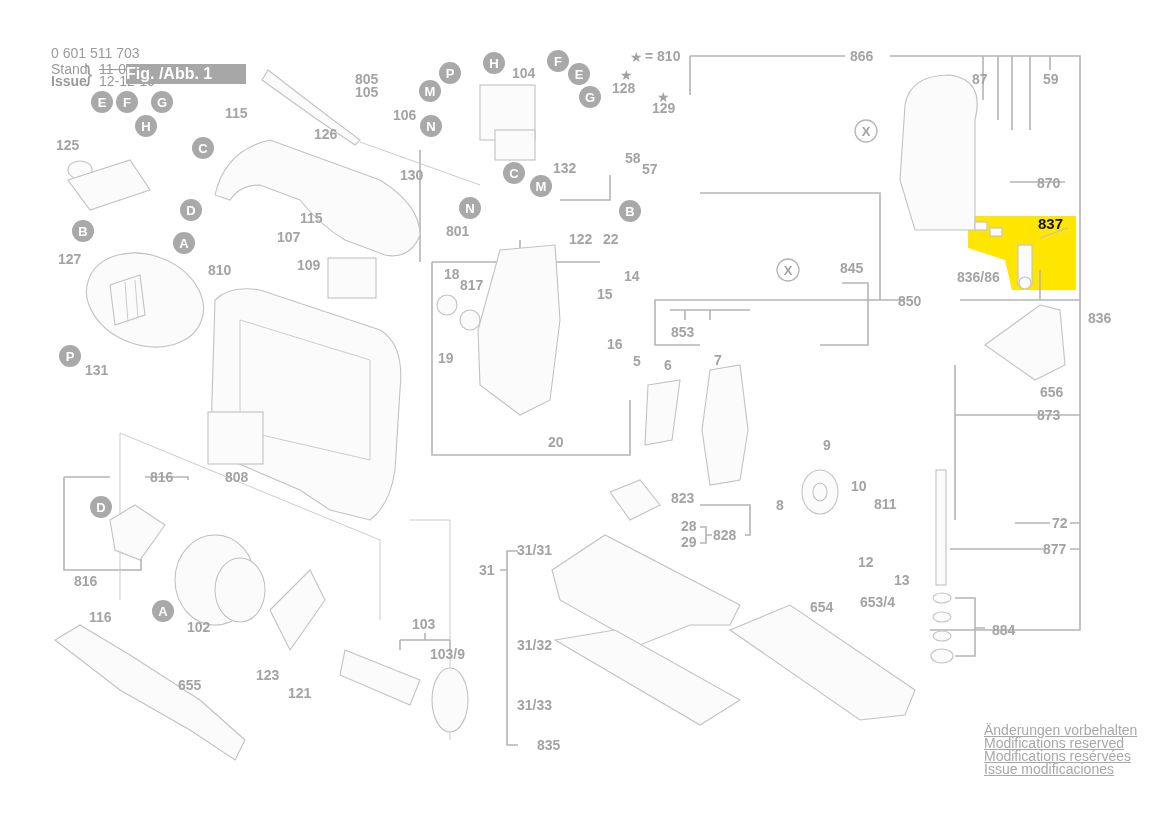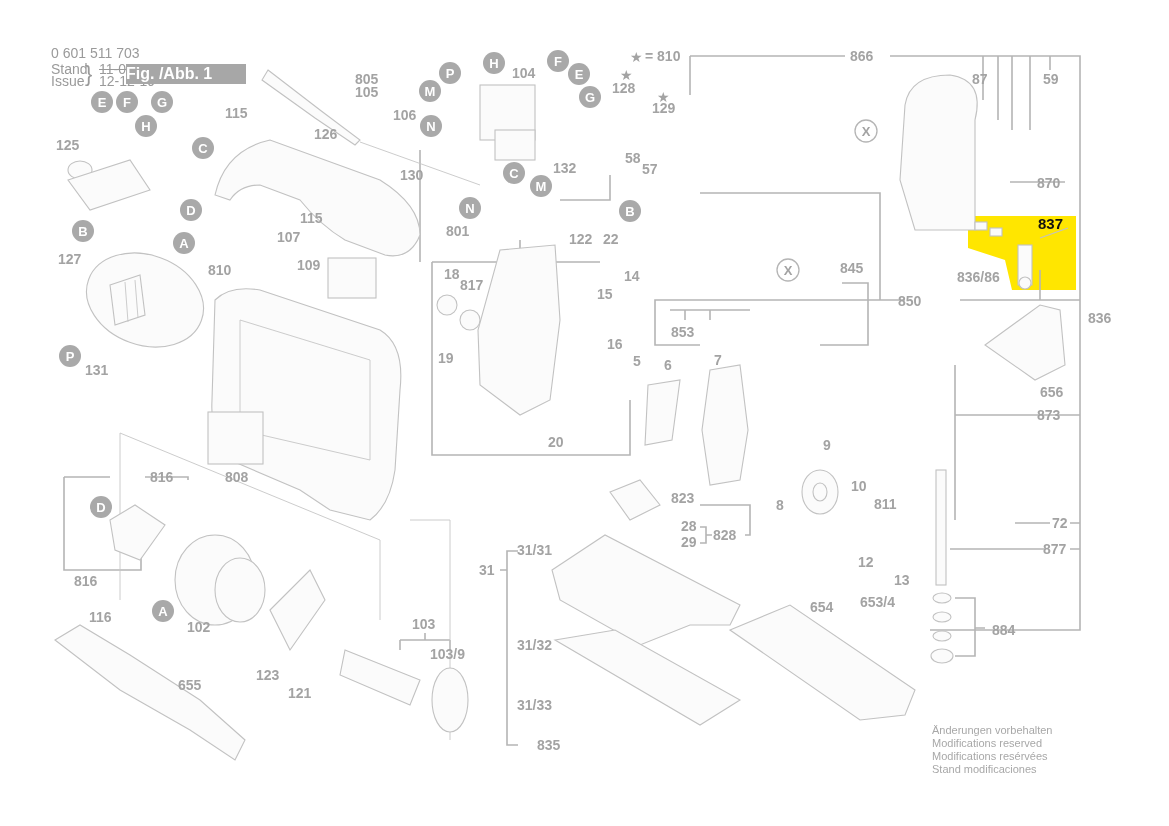--- a/index.html
+++ b/index.html
@@ -1,37 +1,37 @@
 <!DOCTYPE html>
 <html><head>
 <meta charset="utf-8">
 <style>
   html, body { margin: 0; padding: 0; background: #ffffff; }
   body { width: 1169px; height: 826px; position: relative; overflow: hidden; font-family: "Liberation Sans", sans-serif; }
   #diagram { position: absolute; left: 0; top: 0; width: 1169px; height: 826px; }
   .hdr { position: absolute; color: #9a9a9a; font-size: 14px; line-height: 12px; font-family: "Liberation Sans", sans-serif; }
   .fig { position: absolute; left: 126px; top: 64px; width: 120px; height: 20px; background: #a7a7a7; color: #fff; font-weight: bold; font-size: 16px; line-height: 20px; padding-left: 0; box-sizing: border-box; }
-  .notes { position: absolute; left: 932px; top: 724px; color: #a8a8a8; font-size: 11px; line-height: 13px; }
+  .notes { position: absolute; left: 984px; top: 724px; color: #a8a8a8; font-size: 14px; line-height: 13px; text-decoration: underline; }
   .lbl { font-family: "Liberation Sans", sans-serif; font-weight: bold; fill: #a3a3a3; font-size: 14px; }
   .lbl.hl { fill: #111; }
   .circ-t { font-family: "Liberation Sans", sans-serif; font-weight: bold; fill: #ffffff; font-size: 13px; text-anchor: middle; dominant-baseline: central; }
   .circ { fill: #a9a9a9; }
   .x-circ { fill: #fff; stroke: #b5b5b5; stroke-width: 1.3; }
   .x-t { font-family: "Liberation Sans", sans-serif; font-weight: bold; fill: #a3a3a3; font-size: 13px; text-anchor: middle; dominant-baseline: central; }
   .ln { stroke: #b5b5b5; stroke-width: 1.6; fill: none; }
   .thin { stroke: #c6c6c6; stroke-width: 0.9; fill: none; }
   .part { stroke: #c2c2c2; stroke-width: 1.1; fill: #fbfbfb; }
   .star { fill: #a3a3a3; font-size: 14px; font-family: "DejaVu Sans", sans-serif; }
 </style>
 </head>
 <body>
 
 <div class="hdr" style="left:51px;top:47px;">0 601 511 703</div>
 <div class="hdr" style="left:51px;top:63px;text-align:right;">Stand</div>
-<div class="hdr" style="left:51px;top:75px;">Issue</div>
+<div class="hdr" style="left:51px;top:75px;font-weight:bold;">Issue</div>
 <div class="hdr" style="left:85px;top:61px;font-size:22px;line-height:26px;">}</div>
 <div class="hdr" style="left:99px;top:63px;text-decoration:line-through;">11-07</div>
 <div class="hdr" style="left:99px;top:75px;">12-12-19</div>
 <div class="fig">Fig. /Abb. 1</div>
 
 <svg id="diagram" viewBox="0 0 1169 826" xmlns="http://www.w3.org/2000/svg">
 
   <polygon points="968,216 1076,216 1076,290 1012,290 1005,260 968,248" fill="#ffe600"></polygon>
 
   <path class="ln" d="M690,56 L845,56 M890,56 L1080,56 L1080,180 M690,56 L690,95 M1080,180 L1080,630 L930,630"></path>
@@ -346,14 +346,14 @@
   <g>
       <circle class="x-circ" cx="866" cy="131" r="11"></circle>
       <text class="x-t" x="866" y="131">X</text>
     </g>
 </svg>
 
 <div class="notes">
   <div>Änderungen vorbehalten</div>
   <div>Modifications reserved</div>
   <div>Modifications resérvées</div>
-  <div>Stand modificaciones</div>
+  <div>Issue modificaciones</div>
 </div>
 
 </body></html>

